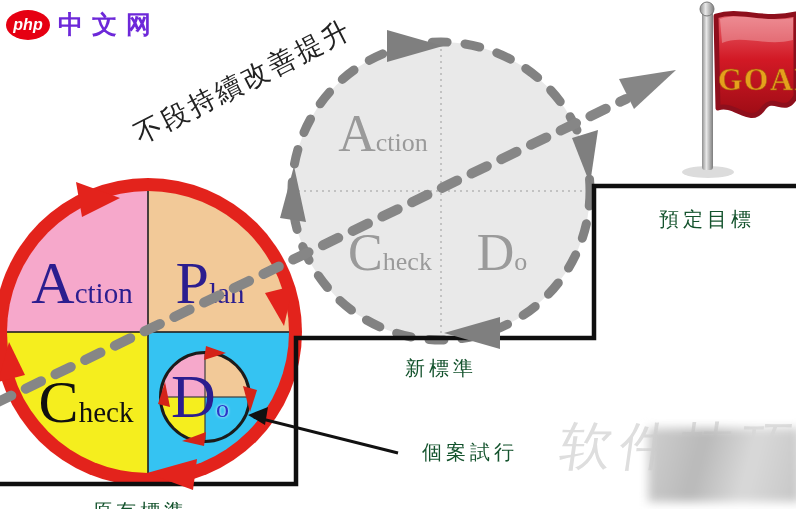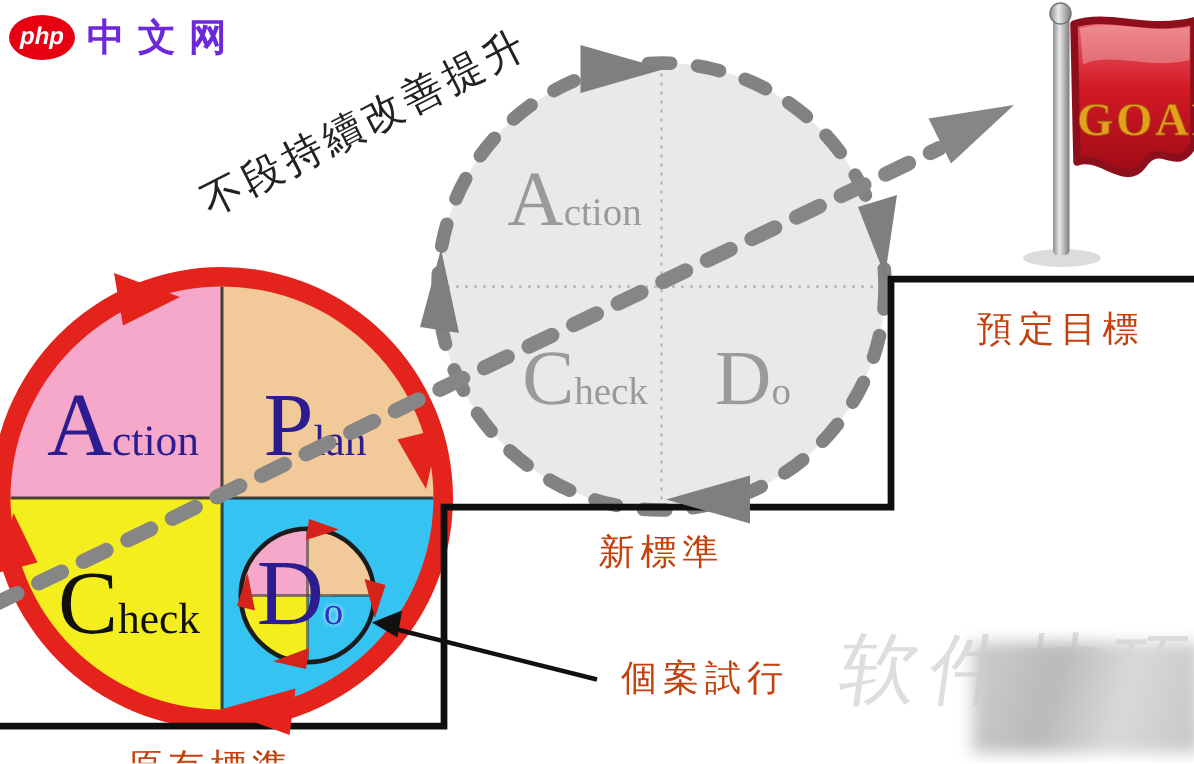--- a/index.html
+++ b/index.html
@@ -45,22 +45,22 @@
   .do-label .big{font-size:62px;}
   .do-label .small{font-size:26px;color:#2a35c8;text-shadow:0 0 3px #fff;}
 
   
   .glabel{position:absolute;transform:translate(-50%,-50%);white-space:nowrap;color:#9a9a9a;
           font-family:"Liberation Serif","DejaVu Serif",serif;z-index:6;}
   .glabel .big{font-size:52px;line-height:1;}
   .glabel .small{font-size:26px;}
 
   
-  .cap{position:absolute;transform:translate(-50%,-50%);white-space:nowrap;color:#c2410c;
-       font-size:24px;letter-spacing:4px;z-index:8;
+  .cap{position:absolute;transform:translate(-50%,-50%);white-space:nowrap;color:#14532d;
+       font-size:20px;letter-spacing:4px;z-index:8;
        font-family:"DejaVu Serif","Liberation Serif",serif;}
 
   
   .watermark{position:absolute;left:560px;top:412px;font-size:52px;color:#dedede;
              letter-spacing:8px;transform:skewX(-8deg);z-index:2;
              font-family:"DejaVu Sans",sans-serif;white-space:nowrap;}
   .patch{position:absolute;left:648px;top:428px;width:152px;height:74px;z-index:3;
          background:linear-gradient(105deg,#cfcfcf,#b9b9b9 35%,#d9d9d9 65%,#c6c6c6);
          filter:blur(5px);}
 

